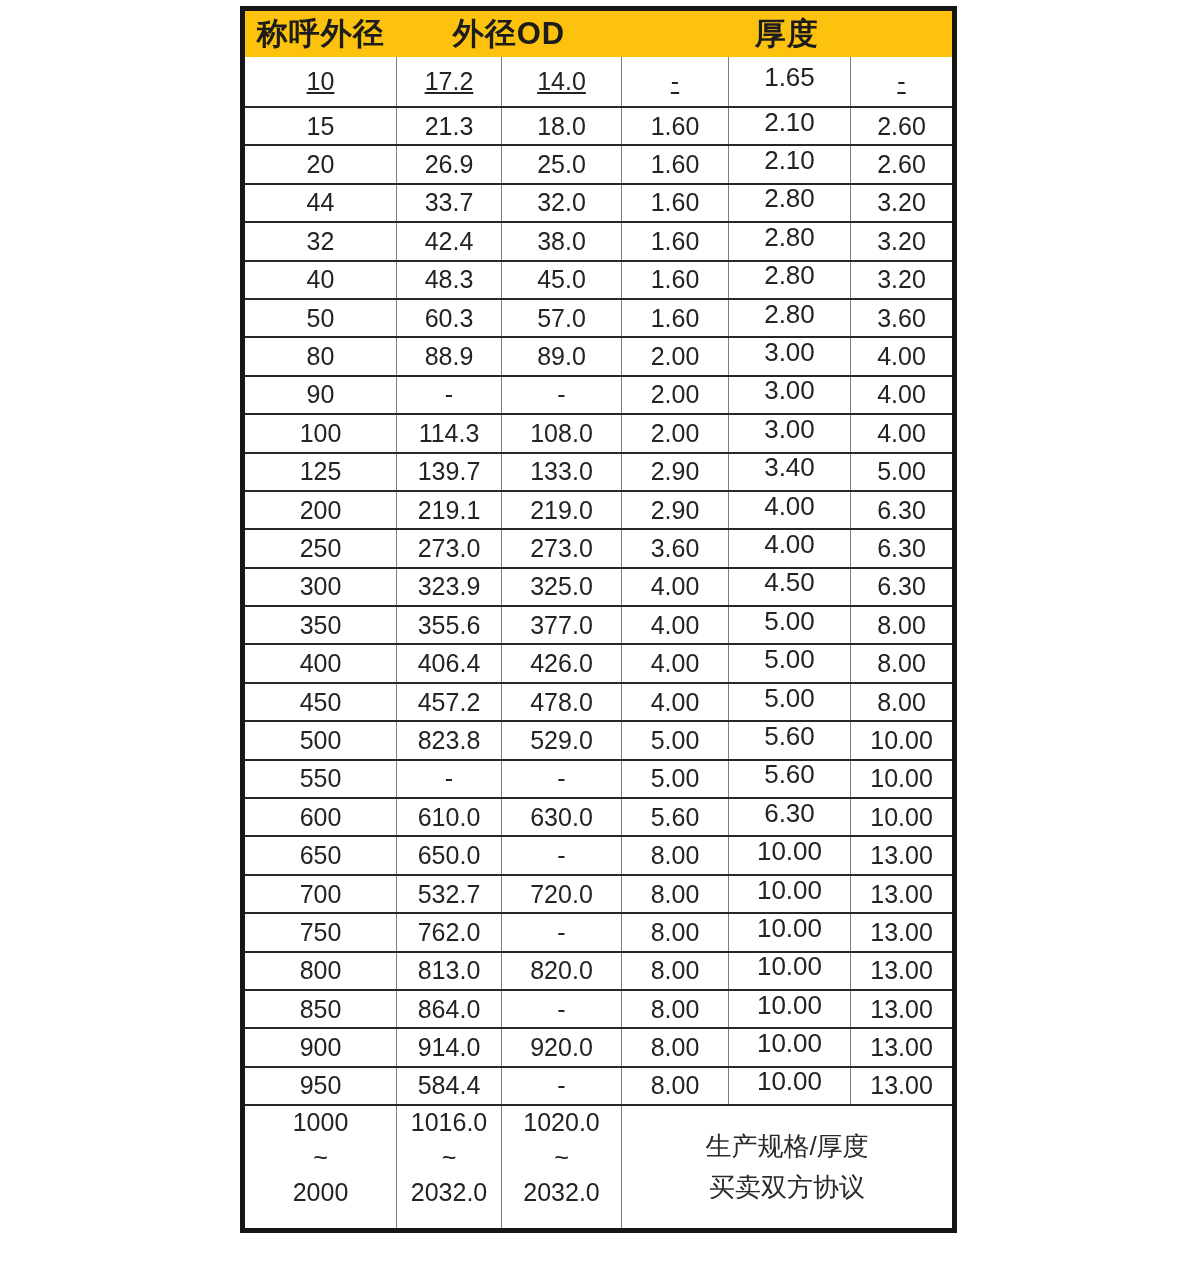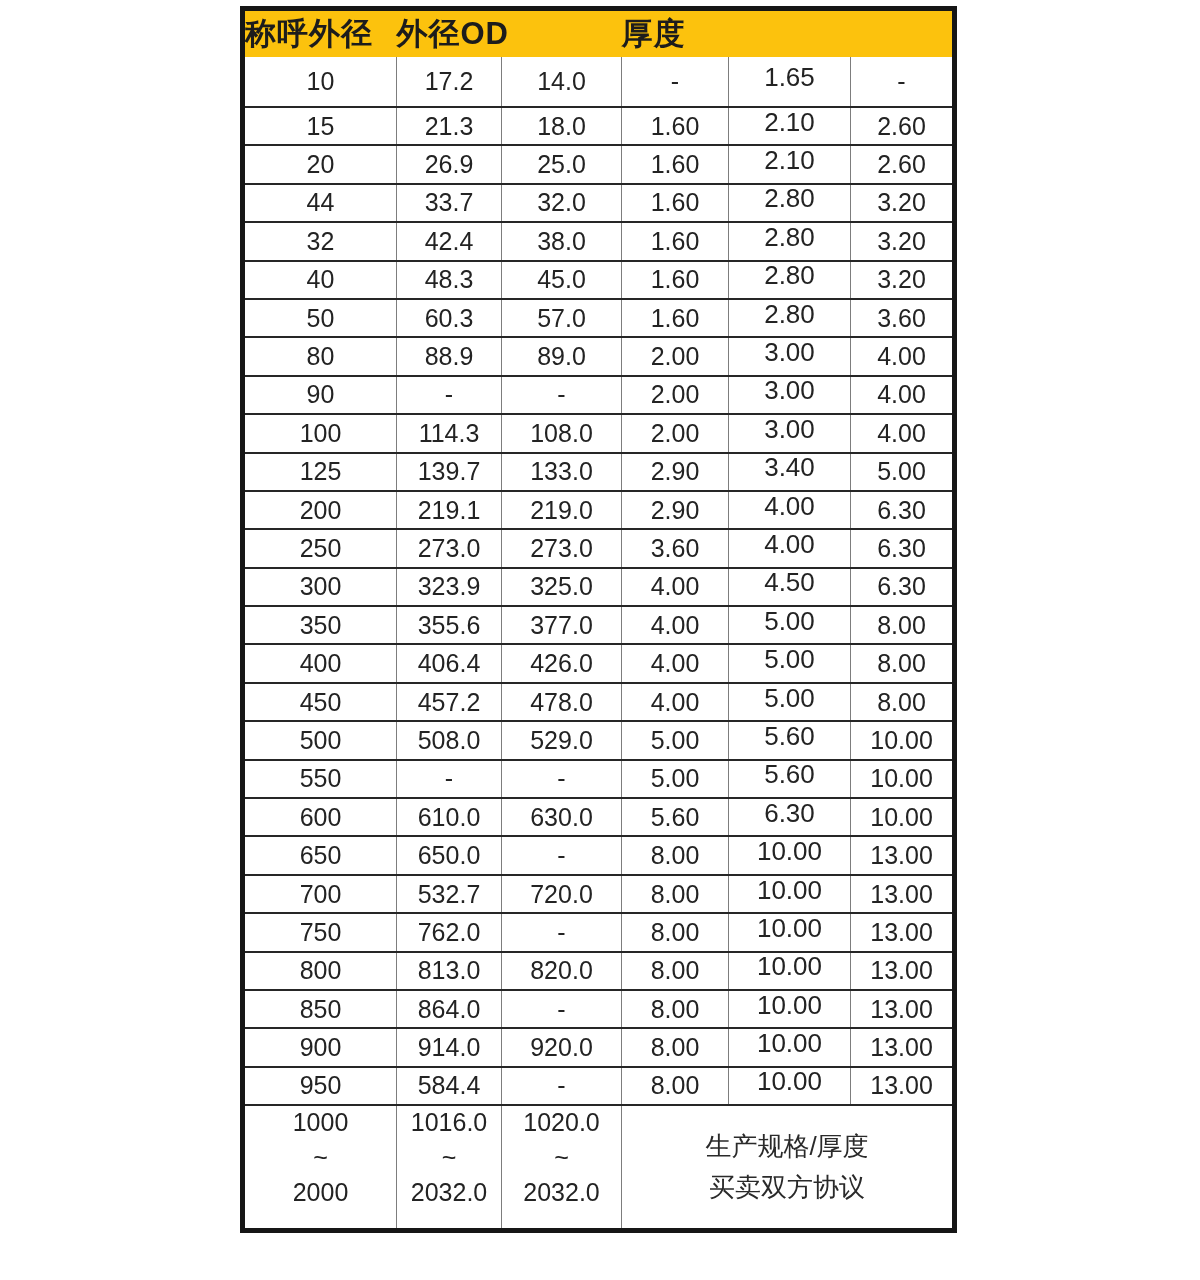--- a/index.html
+++ b/index.html
@@ -38,41 +38,41 @@
   col.c5 { width: 122px; }
   col.c6 { width: 104px; }
 
   
   thead th {
     background: #FCC20D;
     height: 46px;
     font-size: 31px;
     font-weight: bold;
     color: #1c1c1c;
-    text-align: left;
+    text-align: center;
     vertical-align: middle;
     border: none;
     letter-spacing: 1px;
     padding: 0;
   }
 
   
   tbody td {
     height: 36.4px;
     text-align: center;
     vertical-align: middle;
     font-size: 25px;
     color: #232323;
     padding: 0;
     border-left: 1px solid #7d7d7d;
     border-top: 2px solid #262626;
     white-space: nowrap;
   }
   tbody td:first-child { border-left: none; }
-  tbody tr.first-row td { height: 49px; border-top: none; }
+  tbody tr.first-row td { height: 49px; border-top: none; text-decoration: underline; }
   
   tbody td.raised span {
     position: relative;
     top: -4px;
     font-size: 26px;
     display: inline-block;
   }
 
   
   tbody tr.footer-row td {
@@ -252,21 +252,21 @@
           <tr>
             <td>450</td>
             <td>457.2</td>
             <td>478.0</td>
             <td>4.00</td>
             <td class="raised"><span>5.00</span></td>
             <td>8.00</td>
           </tr>
           <tr>
             <td>500</td>
-            <td>508.0</td>
+            <td>823.8</td>
             <td>529.0</td>
             <td>5.00</td>
             <td class="raised"><span>5.60</span></td>
             <td>10.00</td>
           </tr>
           <tr>
             <td>550</td>
             <td>-</td>
             <td>-</td>
             <td>5.00</td>

